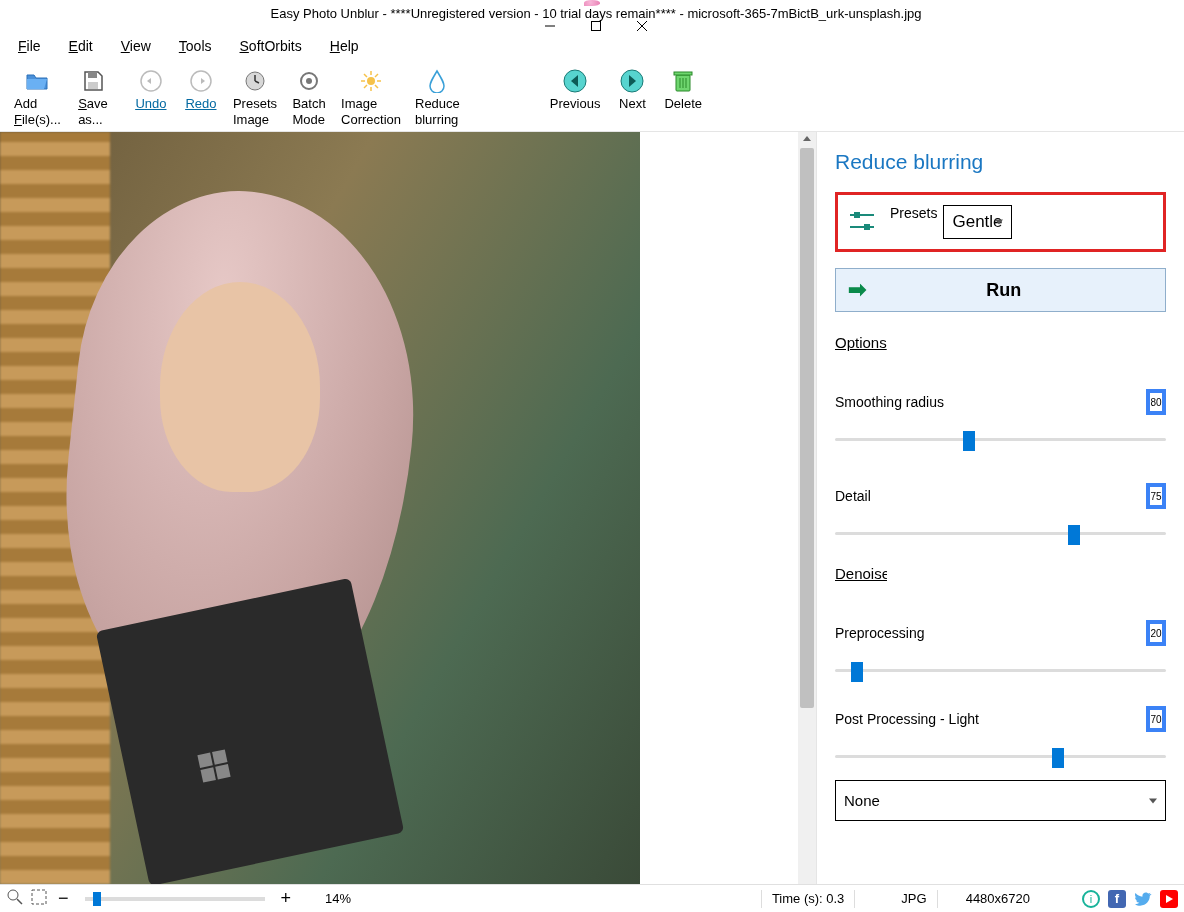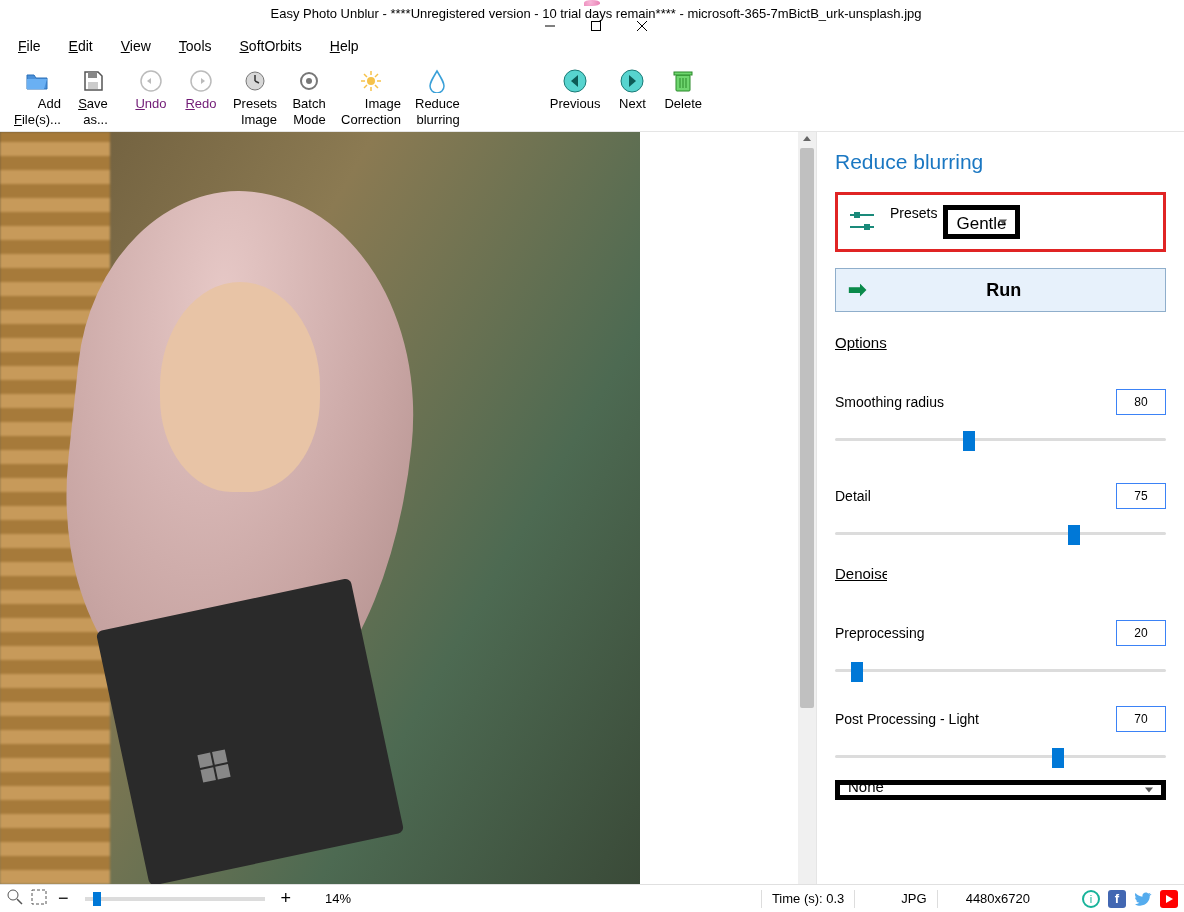--- a/index.html
+++ b/index.html
@@ -7,44 +7,44 @@
 .titlebar { height: 32px; display: flex; align-items: center; padding-left: 8px; flex-direction: column; }
 .titlebar .app-icon { width: 16px; height: 16px; margin-right: 8px; background: radial-gradient(circle at 40% 40%, #f8b6d8, #e87fb3); border-radius: 50% 50% 50% 0; }
 .titlebar .title { flex: 1; font-size: 13px; }
 .win-controls { display: flex; height: 100%; }
 .win-btn { width: 46px; display: flex; align-items: center; justify-content: center; }
 .win-btn svg { width: 10px; height: 10px; }
 .menubar { height: 28px; display: flex; align-items: center; padding: 0 8px; gap: 8px; font-size: 14px; }
 .menubar span { padding: 4px 10px; cursor: default; }
 .menubar span u { text-decoration: underline; }
 .toolbar { height: 72px; display: flex; align-items: flex-start; padding: 4px 8px; gap: 2px; border-bottom: 1px solid #e5e5e5; }
-.tb-btn { display: flex; flex-direction: column; align-items: center; justify-content: flex-start; padding: 4px 6px; min-width: 48px; text-align: right; font-size: 13px; line-height: 1.2; }
+.tb-btn { display: flex; flex-direction: column; align-items: center; justify-content: flex-start; padding: 4px 6px; min-width: 48px; text-align: left; font-size: 13px; line-height: 1.2; }
 .tb-btn .ic { width: 26px; height: 26px; margin-bottom: 2px; display: flex; align-items: center; justify-content: center; }
-.tb-btn.disabled { color: #701a75; }
+.tb-btn.disabled { color: #0369a1; text-decoration: underline; }
 .tb-group-sep { width: 18px; }
 .content { flex: 1; display: flex; min-height: 0; }
 .viewer { flex: 1; display: flex; background: #fff; position: relative; overflow: hidden; }
 .viewer-img { width: 640px; height: 100%; position: relative; overflow: hidden; }
 .viewer-scroll { width: 18px; background: #f0f0f0; position: relative; margin-left: auto; }
 .viewer-scroll .thumb { position: absolute; left: 2px; right: 2px; background: #c0c0c0; border-radius: 2px; }
 .side { width: 368px; border-left: 1px solid #e5e5e5; padding: 18px 18px 8px 18px; overflow-y: hidden; display: flex; flex-direction: column; gap: 8px; }
 .side h2 { color: #1a77c2; font-weight: 400; font-size: 21px; margin-bottom: 10px; }
 .presets-box { border: 3px solid #e02424; padding: 10px 10px; display: flex; align-items: center; gap: 14px; }
 .presets-inner { display: flex; align-items: center; gap: 14px; width: 100%; }
 .presets-col { flex: 1; display: flex; flex-direction: row; gap: 6px; }
 .presets-label { font-size: 14px; text-align: center; }
-.combo { height: 34px; border: 5px solid #000000; display: flex; align-items: flex-end; padding: 0 8px; font-size: 17px; position: relative; background: #fff; }
+.combo { height: 34px; border: 1px solid #000000; display: flex; align-items: center; padding: 0 8px; font-size: 17px; position: relative; background: #fff; }
 .combo .caret { position: absolute; right: 8px; top: 50%; transform: translateY(-50%); width: 0; height: 0; border-left: 4px solid transparent; border-right: 4px solid transparent; border-top: 5px solid #555; }
 .run-btn { height: 44px; border: 1px solid #8faecb; background: #e7f1fb; display: flex; align-items: center; gap: 18px; padding: 0 12px; font-size: 18px; font-weight: 700; margin-top: 8px; }
 .run-btn .arrow { color: #0a8a4a; font-size: 22px; }
 .run-btn .lbl { flex: 1; text-align: center; padding-right: 30px; }
 .section-h { font-size: 15px; margin-top: 14px; margin-bottom: 4px; text-decoration: underline; }
 .opt-row { display: flex; align-items: center; justify-content: space-between; margin-top: 26px; }
 .opt-row .name { font-size: 14px; }
-.opt-row .val { width: 50px; height: 26px; border: 1px solid #3b82f6; text-align: center; font-size: 12px; display: flex; align-items: center; justify-content: center; }
+.opt-row .val { width: 20px; height: 26px; border: 4px solid #3b82f6; text-align: center; font-size: 10px; display: flex; align-items: center; justify-content: center; }
 .slider { position: relative; height: 20px; margin-top: 6px; }
 .slider .track { position: absolute; left: 0; right: 0; top: 9px; height: 3px; background: #dcdcdc; border-radius: 2px; }
 .slider .thumb { position: absolute; top: 2px; width: 12px; height: 20px; background: #0078d7; }
 .statusbar { height: 28px; border-top: 1px solid #e0e0e0; display: flex; align-items: center; font-size: 13px; padding: 0 6px; gap: 6px; }
 .statusbar .sep { width: 1px; height: 18px; background: #ddd; margin: 0 4px; }
 .zoom-slider { width: 180px; height: 4px; background: #dcdcdc; position: relative; margin: 0 6px; }
 .zoom-slider .zthumb { position: absolute; top: -5px; width: 8px; height: 14px; background: #0078d7; }
 .social { display: flex; gap: 8px; margin-left: auto; }
 .social div { width: 18px; height: 18px; border-radius: 3px; }
 
@@ -294,21 +294,21 @@
 
     <div class="opt-row" style="margin-top:18px">
       <div class="name">Post Processing - Light</div>
       <div class="val">70</div>
     </div>
     <div class="slider">
         <div class="track"></div>
         <div class="thumb" id="th-postl" style="left: 216.92px;"></div>
       </div>
 
-    <div class="combo" style="height:20px;font-size:15px;margin-top:6px">
+    <div class="combo" style="height:41px;font-size:15px;margin-top:6px">
       <span>None</span>
       <div class="caret"></div>
     </div>
   </div>
 </div>
 
 <div class="statusbar">
   <div><svg width="18" height="18" viewBox="0 0 18 18">
         <circle cx="7" cy="7" r="5" fill="none" stroke="#555"></circle>
         <line x1="11" y1="11" x2="16" y2="16" stroke="#555" stroke-width="1.5"></line>

